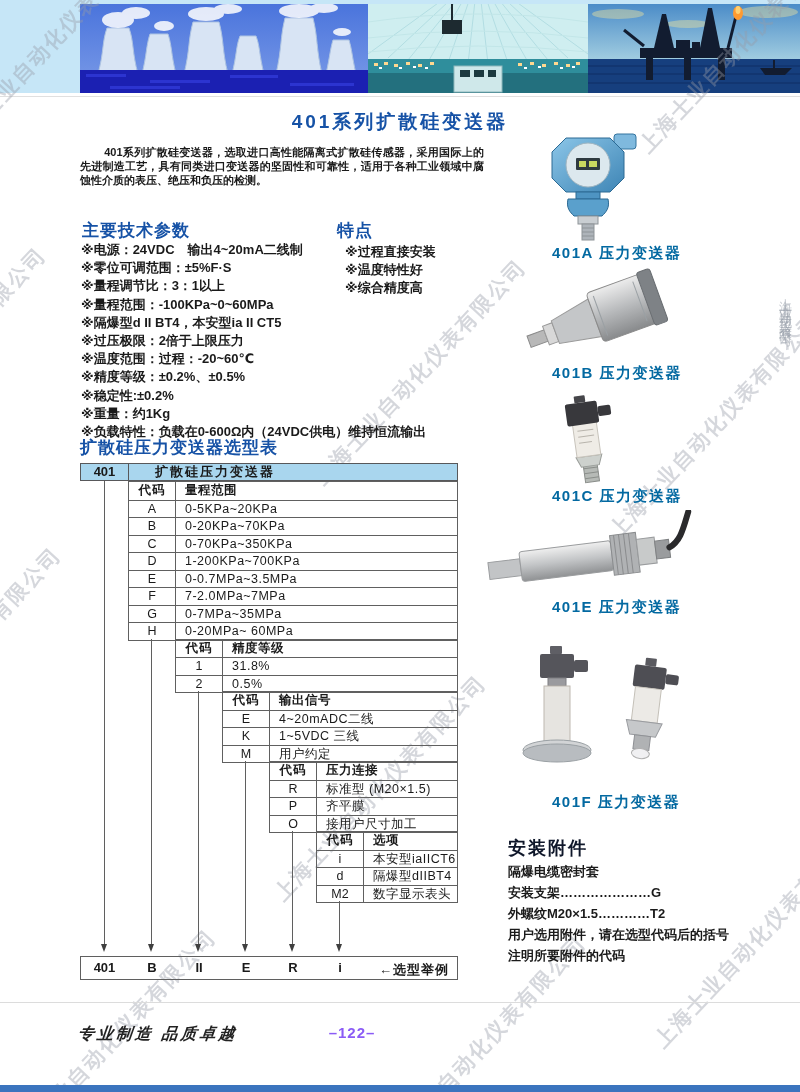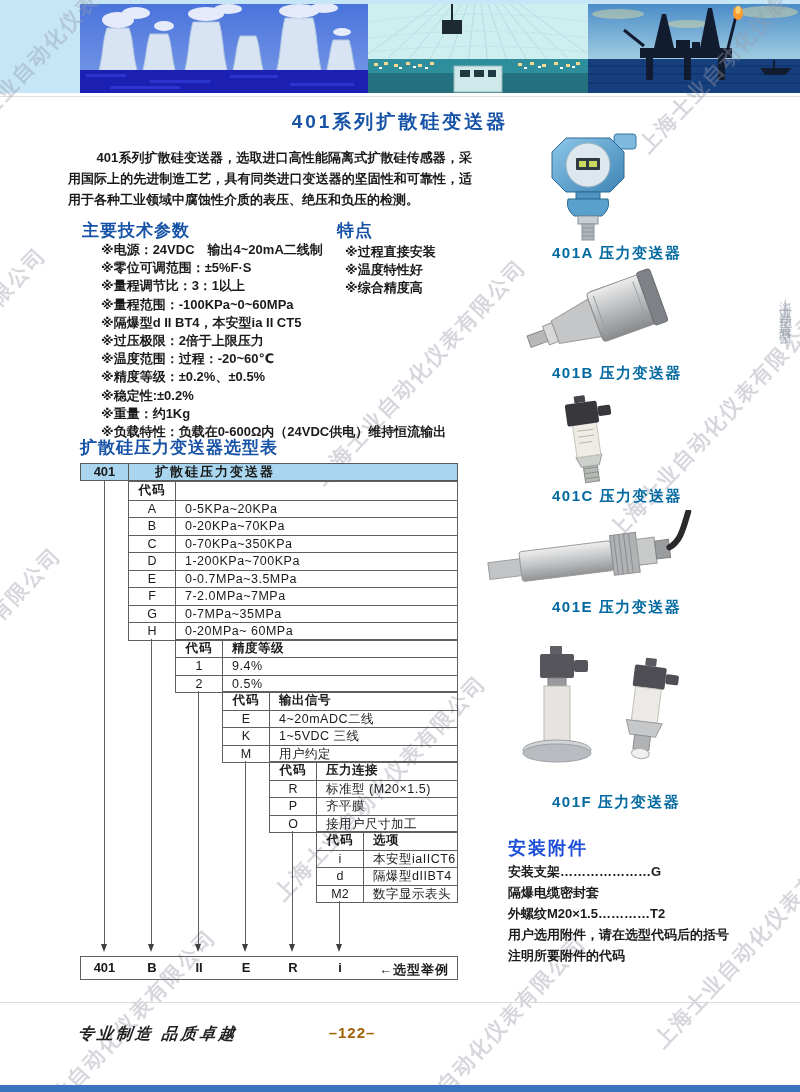--- a/index.html
+++ b/index.html
@@ -9,24 +9,24 @@
   .banner{position:absolute;left:0;top:0;width:800px;height:93px;background:#c6e6f7;z-index:1;}
   .banner svg{position:absolute;top:4px;display:block;}
   .banner-divider{position:absolute;left:0;top:96px;width:800px;height:1px;background:#e0e0e0;z-index:2;}
   
   .wm{position:absolute;z-index:3;color:rgba(150,156,168,0.40);font-size:21px;font-weight:700;
       white-space:nowrap;transform:translate(-50%,-50%) rotate(-47deg);pointer-events:none;letter-spacing:2px;}
   .wm-v{position:absolute;z-index:3;color:rgba(150,156,168,0.55);font-size:13px;font-weight:400;
         writing-mode:vertical-rl;letter-spacing:3px;pointer-events:none;}
   .page-title{position:absolute;left:0;top:96px;width:800px;text-align:center;z-index:4;
               font-size:19px;font-weight:700;color:#1652a6;letter-spacing:3px;}
-  .intro{position:absolute;left:68px;top:134px;width:404px;z-index:4;font-size:13px;line-height:21px;
+  .intro{position:absolute;left:80px;top:134px;width:404px;z-index:4;font-size:11px;line-height:14px;
          text-indent:2.2em;text-align:justify;font-weight:600;}
   .sec-head{position:absolute;z-index:4;font-size:17px;font-weight:700;color:#1652a6;letter-spacing:1px;}
-  .spec-list{position:absolute;left:81px;top:241px;width:410px;z-index:4;font-size:13px;line-height:18.2px;font-weight:600;margin-left:20px;}
+  .spec-list{position:absolute;left:81px;top:241px;width:410px;z-index:4;font-size:13px;line-height:18.2px;font-weight:600;}
   .feat-list{position:absolute;left:345px;top:243px;width:140px;z-index:4;font-size:13px;line-height:18.2px;font-weight:600;}
   
   .root-row{position:absolute;left:80px;top:463px;width:378px;height:18px;z-index:4;display:flex;
             background:#a9d6ee;border:1px solid #58585a;box-sizing:border-box;font-size:13px;font-weight:700;}
   .root-code{width:47px;border-right:1px solid #58585a;text-align:center;line-height:16px;}
   .root-label{flex:1;padding-left:26px;line-height:16px;letter-spacing:2px;}
   .lvl-table{position:absolute;z-index:4;border:1px solid #606060;box-sizing:border-box;font-size:12.5px;}
   .lvl-row{display:flex;height:17.5px;box-sizing:border-box;border-top:1px solid #606060;}
   .lvl-row:first-child{border-top:none;}
   .cell-code{width:47px;border-right:1px solid #606060;text-align:center;line-height:16.5px;box-sizing:border-box;}
@@ -36,28 +36,28 @@
   .arrow{position:absolute;width:0;height:0;border-left:3.5px solid transparent;border-right:3.5px solid transparent;
          border-top:8px solid #3f3f3f;z-index:4;}
   .example-row{position:absolute;left:80px;top:956px;width:378px;height:24px;z-index:4;
                border:1px solid #5f5f5f;box-sizing:border-box;font-size:13px;font-weight:600;}
   .example-row span{position:absolute;top:3px;width:44px;text-align:center;}
   .example-label{position:absolute;right:8px;top:4px;font-size:13px;letter-spacing:1px;white-space:nowrap;margin-left:31px;}
   
   .fig{position:absolute;z-index:4;}
   .fig-cap{position:absolute;z-index:4;font-size:15px;font-weight:700;letter-spacing:1.5px;color:#0369a1;}
   
-  .acc-head{position:absolute;left:508px;top:836px;z-index:4;font-size:18px;font-weight:700;color:#1d4ed8;letter-spacing:2px;}
+  .acc-head{position:absolute;left:508px;top:836px;z-index:4;font-size:18px;font-weight:700;color:#0f172a;letter-spacing:2px;}
   .acc-list{position:absolute;left:508px;top:861px;width:280px;z-index:4;font-size:13px;line-height:21px;font-weight:600;}
   
   .footer-divider{position:absolute;left:0;top:1002px;width:800px;height:1px;background:#dcdcdc;z-index:4;}
   .slogan{position:absolute;left:78px;top:1024px;z-index:4;font-size:16px;font-weight:700;font-style:italic;
           letter-spacing:3px;color:#222;transform:skewX(-6deg);}
   .page-num{position:absolute;left:0;top:1024px;width:704px;text-align:center;z-index:4;
-            font-size:15px;font-weight:700;color:#a16207;letter-spacing:1px;}
+            font-size:15px;font-weight:700;color:#8b5cf6;letter-spacing:1px;}
   .bottom-strip{position:absolute;left:0;top:1085px;width:800px;height:7px;background:#3b74be;z-index:4;}
 </style>
 </head>
 <body>
 
 <div class="page">
 
   <div class="banner">
 
     <svg style="left:80px" width="288" height="89" viewBox="0 0 288 89">
@@ -233,20 +233,21 @@
   <div class="sec-head" style="left:80px;top:436px">扩散硅压力变送器选型表</div>
 
   <div class="root-row">
     <div class="root-code">401</div>
     <div class="root-label">扩散硅压力变送器</div>
   </div>
   <div id="selector-levels">
       <div class="lvl-table" style="left: 128px; top: 481px; width: 330px;">
         <div class="lvl-row hdr">
           <div class="cell-code">代码</div>
+          <div class="cell-val">量程范围</div>
         </div>
         <div class="lvl-row">
           <div class="cell-code">A</div>
           <div class="cell-val">0-5KPa~20KPa</div>
         </div>
         <div class="lvl-row">
           <div class="cell-code">B</div>
           <div class="cell-val">0-20KPa~70KPa</div>
         </div>
         <div class="lvl-row">
@@ -274,21 +275,21 @@
           <div class="cell-val">0-20MPa~ 60MPa</div>
         </div>
       </div>
       <div class="lvl-table" style="left: 175px; top: 638.5px; width: 283px;">
         <div class="lvl-row hdr">
           <div class="cell-code">代码</div>
           <div class="cell-val">精度等级</div>
         </div>
         <div class="lvl-row">
           <div class="cell-code">1</div>
-          <div class="cell-val">9.4%</div>
+          <div class="cell-val">31.8%</div>
         </div>
         <div class="lvl-row">
           <div class="cell-code">2</div>
           <div class="cell-val">0.5%</div>
         </div>
       </div>
       <div class="lvl-table" style="left: 222px; top: 691px; width: 236px;">
         <div class="lvl-row hdr">
           <div class="cell-code">代码</div>
           <div class="cell-val">输出信号</div>
@@ -478,22 +479,22 @@
       <rect x="113" y="44" width="26" height="34" fill="#eceae6" stroke="#c4c0b8"></rect>
       <polygon points="108,78 144,78 139,92 113,92" fill="#c6c8ca" stroke="#9a9ca0"></polygon>
       <rect x="118" y="92" width="16" height="14" fill="#b0b2b4" stroke="#8e9094"></rect>
       <ellipse cx="126" cy="110" rx="9" ry="5" fill="#f0f0f2" stroke="#b0b0b0"></ellipse>
     </g>
   </svg>
   <div class="fig-cap" style="left:552px;top:793px">401F 压力变送器</div>
 
   <div class="acc-head">安装附件</div>
   <div class="acc-list" id="accessories-list">
+      <div>隔爆电缆密封套</div>
       <div>安装支架…………………G</div>
-      <div>隔爆电缆密封套</div>
       <div>外螺纹M20×1.5…………T2</div>
       <div>用户选用附件，请在选型代码后的括号</div>
       <div>注明所要附件的代码</div>
     </div>
 
   <div class="footer-divider"></div>
   <div class="slogan">专业制造  品质卓越</div>
   <div class="page-num">–122–</div>
   <div class="bottom-strip"></div>
 </div>

